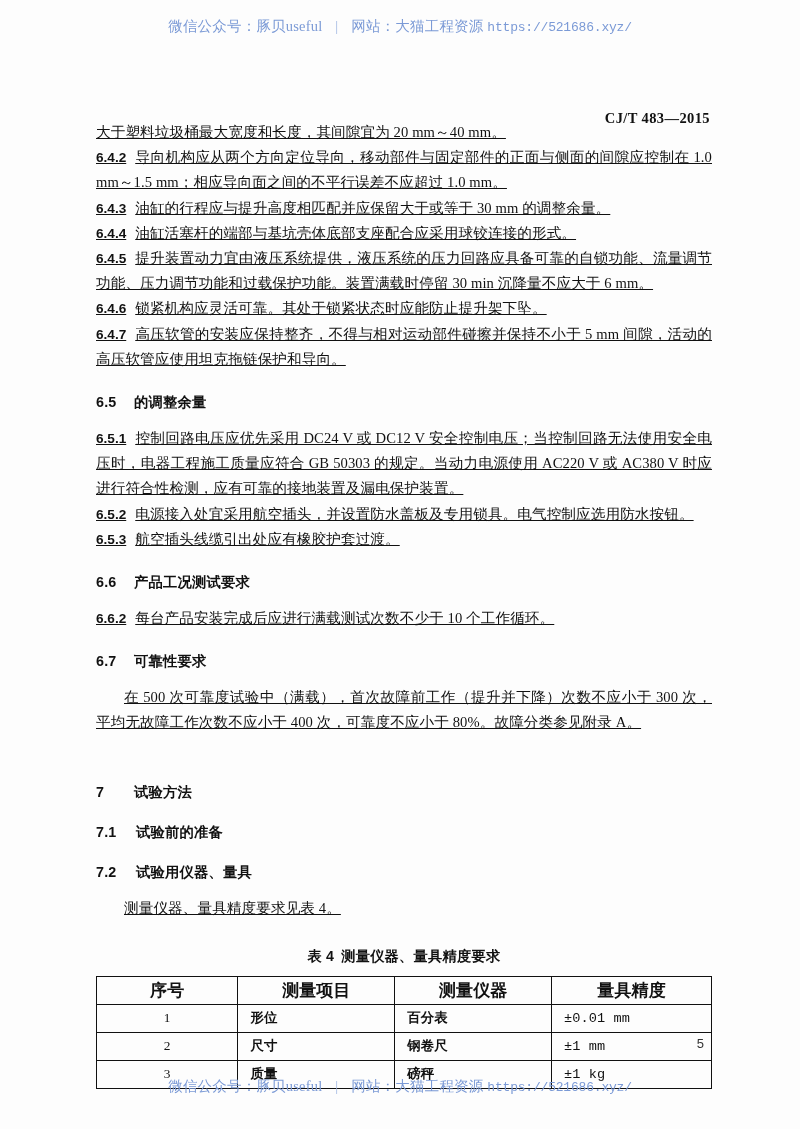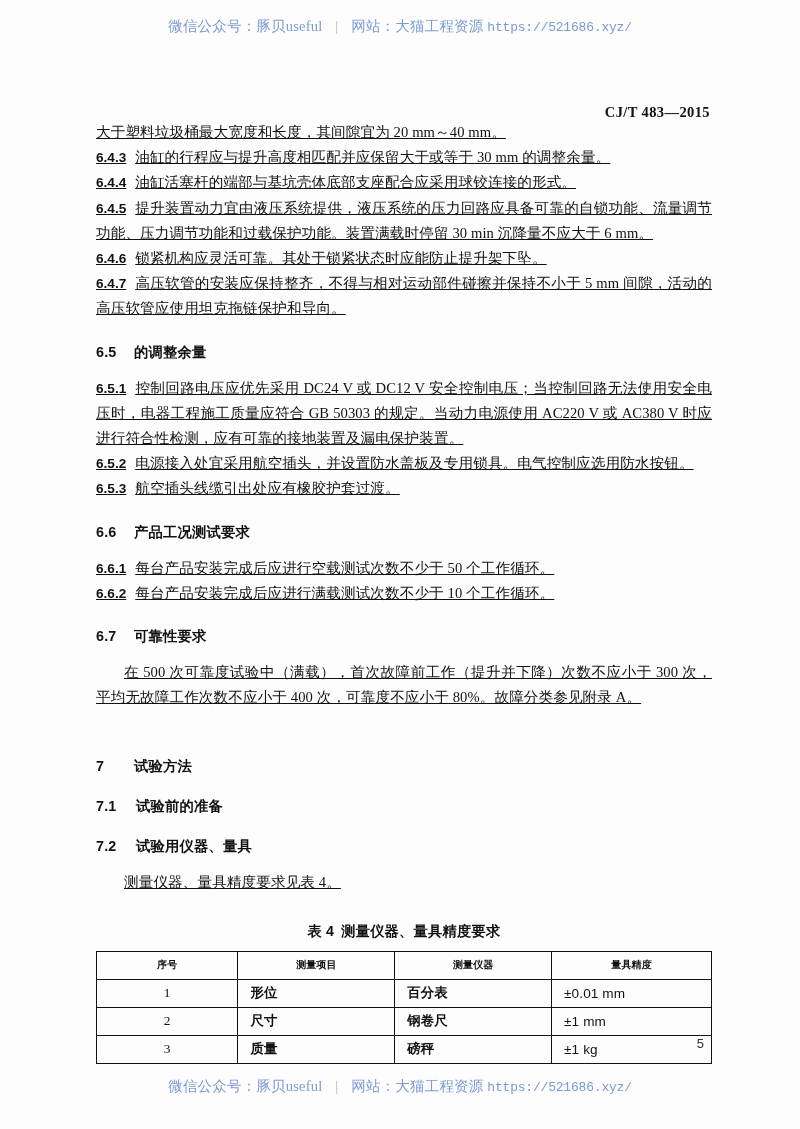--- a/index.html
+++ b/index.html
@@ -46,21 +46,21 @@
     font-family: "Liberation Mono", "DejaVu Sans Mono", monospace;
     font-size: 13px;
     letter-spacing: -0.2px;
   }
   .watermark-top { top: 17px; }
   .watermark-bottom { top: 1077px; }
 
   
   .runhead {
     position: absolute;
-    top: 104px;
+    top: 110px;
     right: 90px;
     font-family: "Liberation Serif", "DejaVu Serif", serif;
     font-weight: bold;
     font-size: 14.5px;
     letter-spacing: 0.4px;
   }
 
   
   .content {
     position: absolute;
@@ -132,36 +132,36 @@
     height: 27px;
     padding: 0 12px;
     font-weight: normal;
     letter-spacing: 0.1px;
   }
   table.spec thead th {
     text-align: center;
     border-bottom: 1.6px solid #111;
     font-family: "Liberation Sans", "DejaVu Sans", sans-serif;
     font-weight: bold;
-    font-size: 10px;
+    font-size: 17px;
   }
   table.spec tbody td.cidx {
     text-align: center;
     font-family: "Liberation Serif", "DejaVu Serif", serif;
   }
   table.spec tbody td.citem,
   table.spec tbody td.cinst {
     text-align: left;
     font-family: "Liberation Sans", "DejaVu Sans", sans-serif;
     font-weight: bold;
     font-size: 13.4px;
   }
   table.spec tbody td.cprec {
     text-align: left;
-    font-family: Liberation Sans, sans-serif;
+    font-family: Liberation Mono, monospace;
     font-size: 13.6px;
     margin-top: 36px;
   }
   table.spec .col1 { width: 23%; }
   table.spec .col2 { width: 25.5%; }
   table.spec .col3 { width: 25.5%; }
   table.spec .col4 { width: 26%; }
   table.spec thead tr th:first-child,
   table.spec tbody tr td:first-child { border-left-width: 1.6px; }
   table.spec thead tr th:last-child,
@@ -190,20 +190,23 @@
     <span class="wm-cn">网站：大猫工程资源</span>
     <span class="wm-url">https://521686.xyz/</span>
   </div>
 
   <div class="runhead">CJ/T 483—2015</div>
 
   <div class="content">
 
     <p class="para">大于塑料垃圾桶最大宽度和长度，其间隙宜为 20 mm～40 mm。</p>
 
+    <p class="para">
+      <span class="num">6.4.2</span><span>导向机构应从两个方向定位导向，移动部件与固定部件的正面与侧面的间隙应控制在 1.0 mm～1.5 mm；相应导向面之间的不平行误差不应超过 1.0 mm。</span>
+    </p>
 
     <p class="para">
       <span class="num">6.4.3</span><span>油缸的行程应与提升高度相匹配并应保留大于或等于 30 mm 的调整余量。</span>
     </p>
 
     <p class="para">
       <span class="num">6.4.4</span><span>油缸活塞杆的端部与基坑壳体底部支座配合应采用球铰连接的形式。</span>
     </p>
 
     <p class="para">
@@ -231,23 +234,20 @@
     </p>
 
     <p class="para">
       <span class="num">6.5.3</span><span>航空插头线缆引出处应有橡胶护套过渡。</span>
     </p>
 
     <h2 class="clause">
       <span class="num">6.6</span><span>产品工况测试要求</span>
     </h2>
 
-    <p class="para">
-      <span class="num">6.6.1</span><span>每台产品安装完成后应进行空载测试次数不少于 50 个工作循环。</span>
-    </p>
 
     <p class="para">
       <span class="num">6.6.2</span><span>每台产品安装完成后应进行满载测试次数不少于 10 个工作循环。</span>
     </p>
 
     <h2 class="clause">
       <span class="num">6.7</span><span>可靠性要求</span>
     </h2>
 
     <p class="para indent">在 500 次可靠度试验中（满载），首次故障前工作（提升并下降）次数不应小于 300 次，平均无故障工作次数不应小于 400 次，可靠度不应小于 80%。故障分类参见附录 A。</p>

